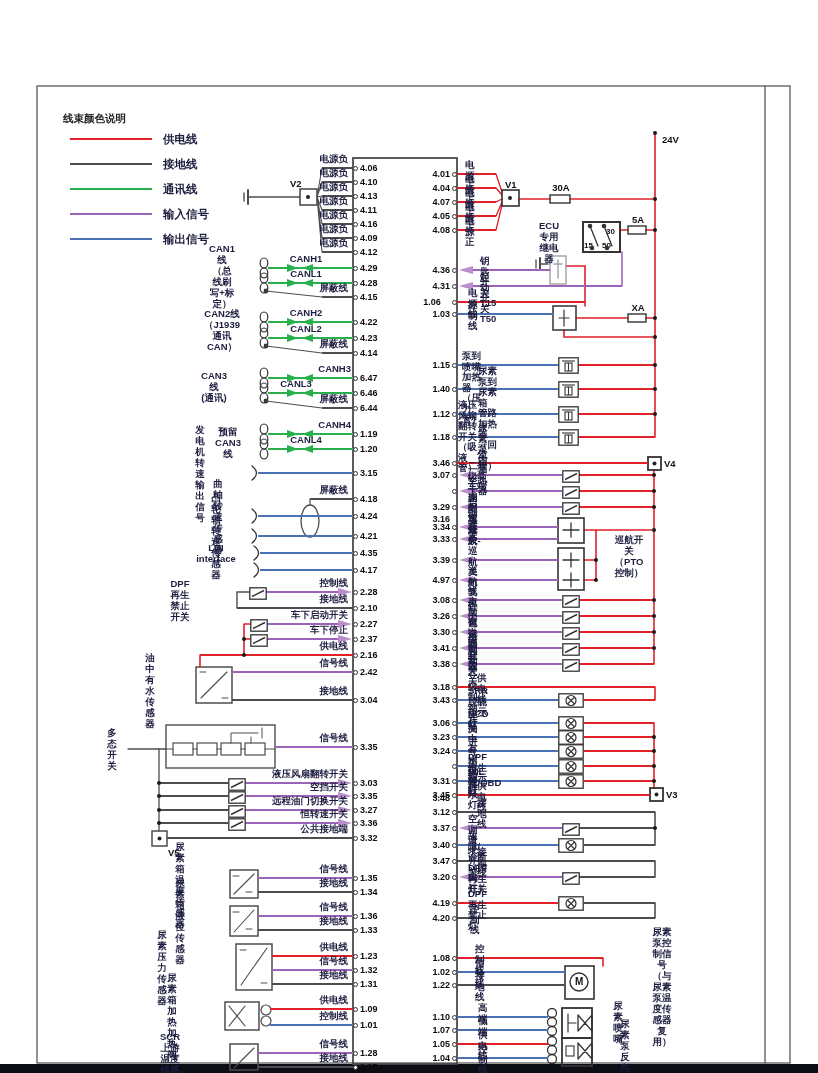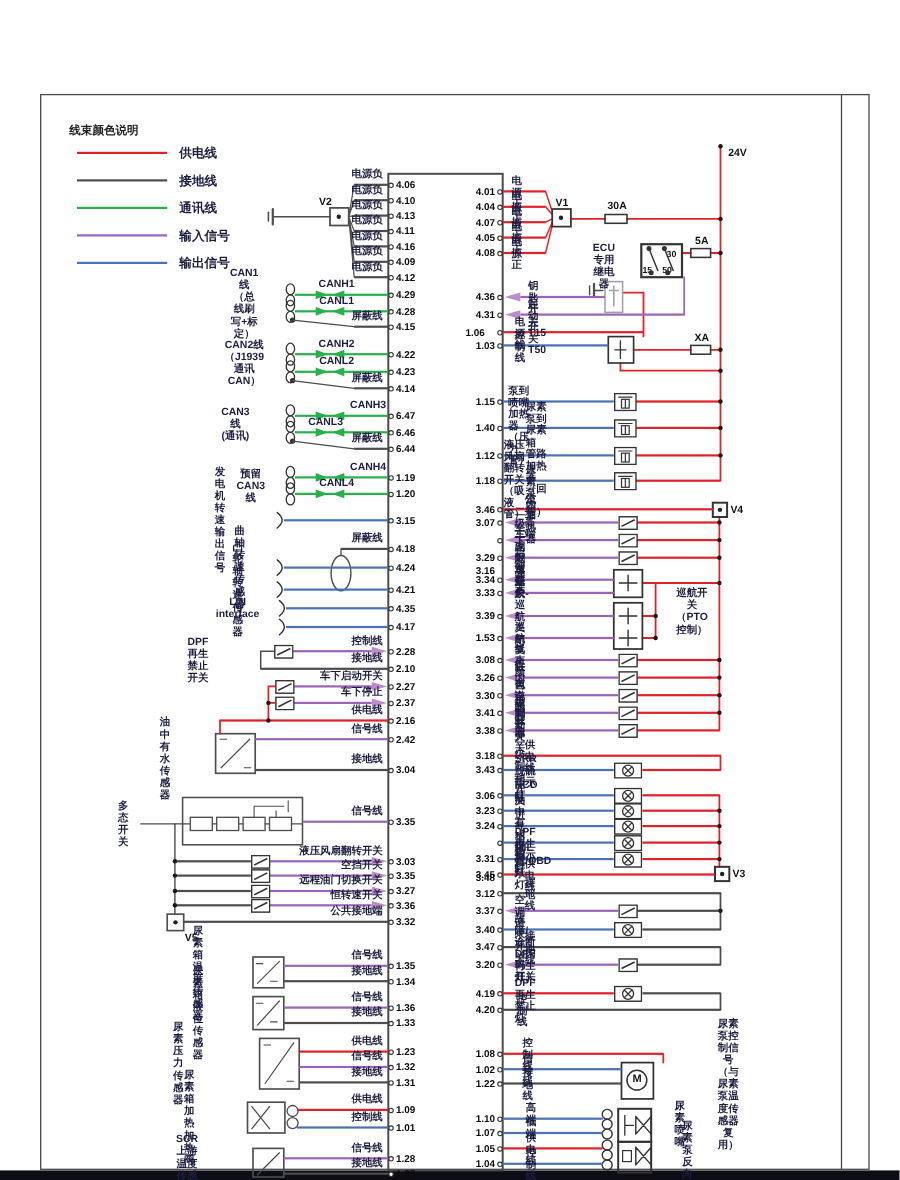--- a/index.html
+++ b/index.html
@@ -593,21 +593,21 @@
       <div class="pin-num" style="top: 534px; z-index: 5; left: 414px; width: 36px; text-align: right;">3.33</div>
       <div class="wire-label" style="top: 525px; z-index: 5; left: 468px;">巡航-</div>
       <div class="tri" style="top: 534.5px; z-index: 3; left: 459px; border-right: 14px solid rgb(187, 142, 203); border-top: 4.5px solid transparent; border-bottom: 4.5px solid transparent;"></div>
       <div class="wire" style="left: 473px; top: 559.2px; width: 85px; background: rgb(155, 100, 184);"></div>
       <div class="pin-ring" style="left: 451.5px; top: 557.5px; z-index: 4;"></div>
       <div class="pin-num" style="top: 555px; z-index: 5; left: 414px; width: 36px; text-align: right;">3.39</div>
       <div class="wire-label" style="top: 546px; z-index: 5; left: 468px;">巡航关闭</div>
       <div class="tri" style="top: 555.5px; z-index: 3; left: 459px; border-right: 14px solid rgb(187, 142, 203); border-top: 4.5px solid transparent; border-bottom: 4.5px solid transparent;"></div>
       <div class="wire" style="left: 473px; top: 579.2px; width: 85px; background: rgb(155, 100, 184);"></div>
       <div class="pin-ring" style="left: 451.5px; top: 577.5px; z-index: 4;"></div>
-      <div class="pin-num" style="top: 575px; z-index: 5; left: 414px; width: 36px; text-align: right;">1.53</div>
+      <div class="pin-num" style="top: 575px; z-index: 5; left: 414px; width: 36px; text-align: right;">4.97</div>
       <div class="wire-label" style="top: 566px; z-index: 5; left: 468px;">巡航复位</div>
       <div class="tri" style="top: 575.5px; z-index: 3; left: 459px; border-right: 14px solid rgb(187, 142, 203); border-top: 4.5px solid transparent; border-bottom: 4.5px solid transparent;"></div>
       <div class="wire" style="left: 473px; top: 599.2px; width: 89px; background: rgb(155, 100, 184);"></div>
       <div class="wire" style="left: 579px; top: 599.2px; width: 75px; background: rgb(224, 33, 40);"></div>
       <div class="pin-ring" style="left: 451.5px; top: 597.5px; z-index: 4;"></div>
       <div class="pin-num" style="top: 595px; z-index: 5; left: 414px; width: 36px; text-align: right;">3.08</div>
       <div class="wire-label" style="top: 586px; z-index: 5; left: 468px;">线束颜色说明</div>
       <div class="abs" style="left: 562px; top: 593.5px; z-index: 4;"><svg width="18" height="13">
           <rect x="0.8" y="0.8" width="16.4" height="11.4" fill="#fff" stroke="#333" stroke-width="1.3"></rect>
           <line x1="3" y1="9.5" x2="15" y2="3.5" stroke="#333" stroke-width="1.4"></line>

